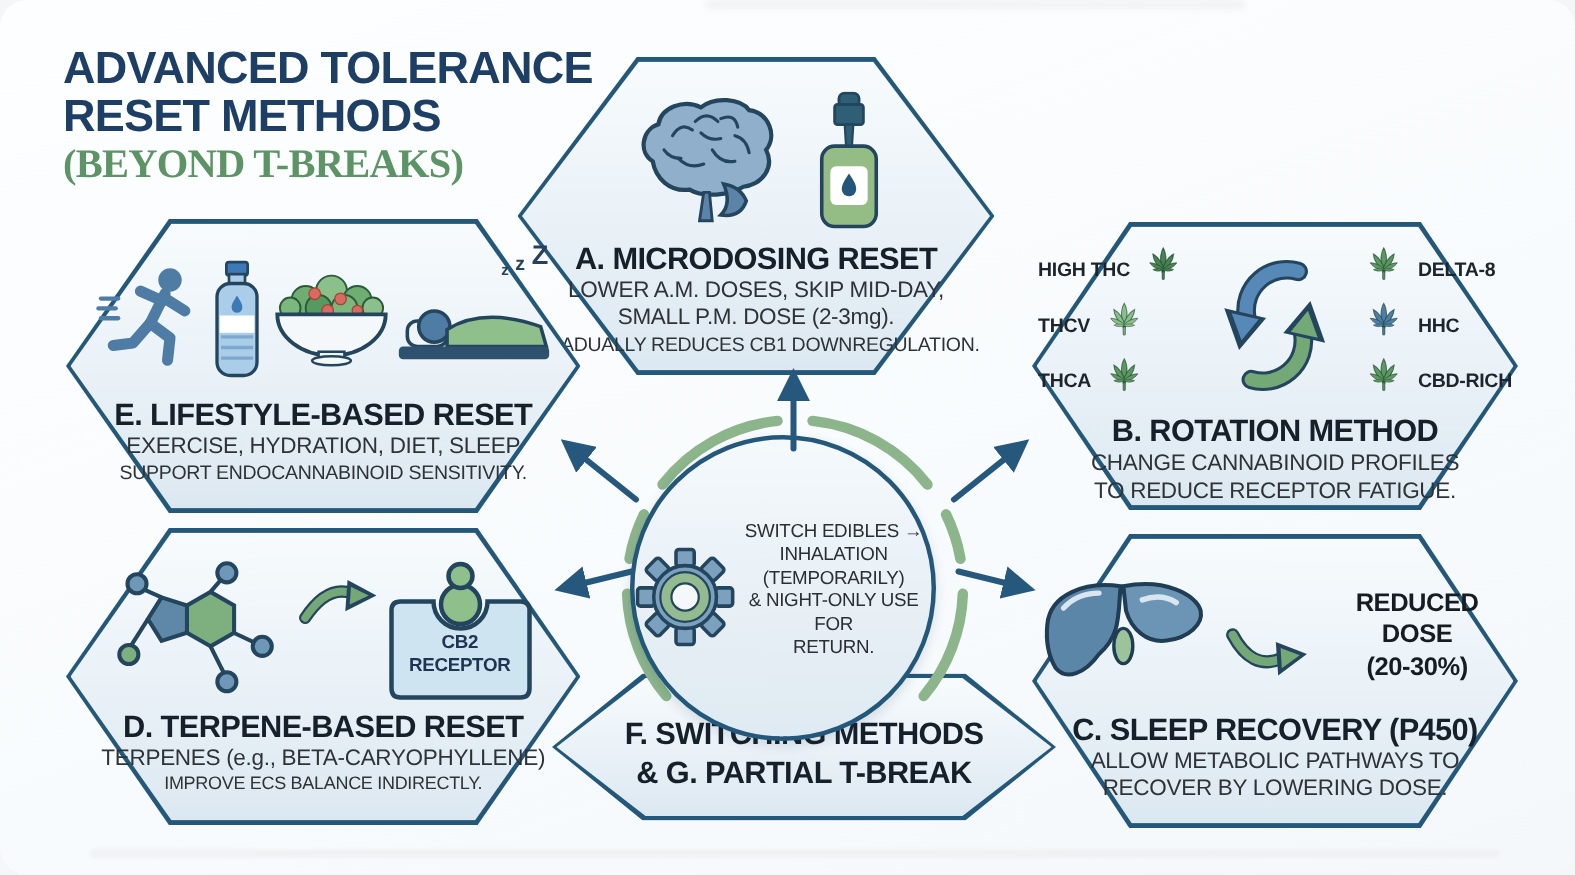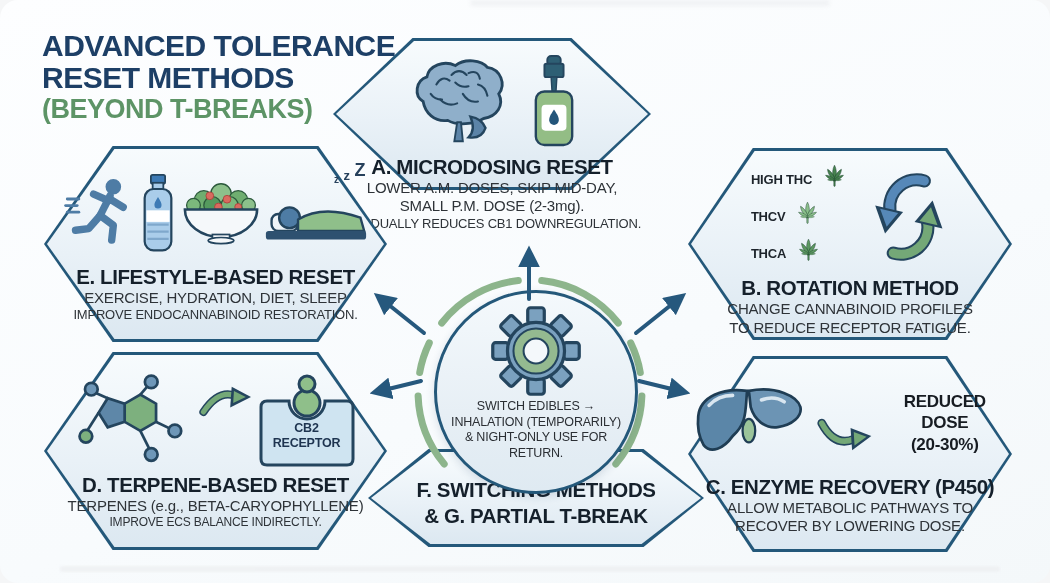--- a/index.html
+++ b/index.html
@@ -8,21 +8,21 @@
   }
   *{margin:0;padding:0;box-sizing:border-box}
   html,body{width:1050px;height:583px;background:#f5f6f7;font-family:"Liberation Sans",sans-serif;}
   .canvas{position:relative;width:1050px;height:583px;background:linear-gradient(160deg,#fdfeff 0%,#f8fbfd 60%,#f4f8fa 100%);border-radius:18px;overflow:hidden;}
   .artifact-top{position:absolute;left:470px;top:0;width:360px;height:6px;background:#e7e9ec;filter:blur(2px);opacity:.55;border-radius:3px;}
   .artifact-bottom{position:absolute;left:60px;top:566px;width:940px;height:6px;background:#eef0f2;filter:blur(1px);opacity:.8;border-radius:3px;}
 
   
   .title{position:absolute;left:42px;top:30px;line-height:1.08;letter-spacing:-.5px;}
   .title .t1,.title .t2{font-size:30px;font-weight:700;color:var(--navy);}
-  .title .t3{font-size:27px;font-weight:700;color:var(--green);}
+  .title .t3{font-size:27px;font-weight:700;color:var(--green);font-family:Liberation Serif, serif;}
 
   
   .hex{position:absolute;}
   .hex-border,.hex-fill{position:absolute;}
   .hex-border{inset:0;background:var(--border);clip-path:polygon(20% 0,80% 0,100% 50%,80% 100%,20% 100%,0 50%);filter:drop-shadow(0 2px 3px rgba(30,60,90,.18));}
   .hex-fill{inset:3px;background:linear-gradient(180deg,#f7fbfd 0%,#e9f1f7 55%,#dce8f1 100%);clip-path:polygon(20% 0,80% 0,100% 50%,80% 100%,20% 100%,0 50%);}
   .hex.cut25 .hex-border,.hex.cut25 .hex-fill{clip-path:polygon(25% 0,75% 0,100% 50%,75% 100%,25% 100%,0 50%);}
   .hex.cut18 .hex-border,.hex.cut18 .hex-fill{clip-path:polygon(18% 0,82% 0,100% 50%,82% 100%,18% 100%,0 50%);}
   .hex-content{position:absolute;inset:3px;display:flex;flex-direction:column;align-items:center;z-index:2;}
 
@@ -55,21 +55,21 @@
   .zzz .z2{font-size:13px;position:relative;top:-3px;}
   .zzz .z3{font-size:18px;position:relative;top:-7px;}
   #panel-e .head{margin-top:6px;text-align:center;}
   
   #panel-f .hex-content{justify-content:flex-end;padding-bottom:12px;}
   #panel-f .head{line-height:1.3;}
 
   
   .ring-svg,.arrow-svg{position:absolute;left:0;top:0;pointer-events:none;}
   .ring-svg{z-index:2;} .arrow-svg{z-index:4;}
-  .center-circle{position:absolute;left:434px;top:290px;width:204px;height:204px;border-radius:50%;border:3px solid var(--border);background:linear-gradient(180deg,#f4f9fc 0%,#e7eff5 60%,#dfeaf2 100%);z-index:3;display:flex;flex-direction:column;align-items:center;box-shadow:0 3px 8px rgba(30,60,90,.14);}
+  .center-circle{position:absolute;left:420px;top:290px;width:204px;height:204px;border-radius:50%;border:3px solid var(--border);background:linear-gradient(180deg,#f4f9fc 0%,#e7eff5 60%,#dfeaf2 100%);z-index:3;display:flex;flex-direction:row;align-items:center;box-shadow:0 3px 8px rgba(30,60,90,.14);}
   .center-circle .gear{margin-top:12px;}
   .center-text{margin-top:2px;width:178px;text-align:center;font-size:12.5px;color:#2b2f34;letter-spacing:-.2px;line-height:1.24;}
   .hexz{z-index:1;}
 </style>
 </head>
 <body>
 
 <div class="canvas">
 
   <svg width="0" height="0" style="position:absolute">
@@ -94,21 +94,21 @@
 
   <div class="artifact-top"></div>
   <div class="artifact-bottom"></div>
 
   <div class="title">
     <div class="t1">ADVANCED TOLERANCE</div>
     <div class="t2">RESET METHODS</div>
     <div class="t3">(BEYOND T-BREAKS)</div>
   </div>
 
-  <div class="hex hexz cut25" id="panel-a" style="left:333px;top:38px;width:318px;height:152px">
+  <div class="hex hexz cut25" id="panel-a" style="left:345px;top:38px;width:318px;height:212px">
     <div class="hex-border"></div>
     <div class="hex-fill"></div>
     <div class="hex-content">
       <div class="icons">
         <svg width="104" height="92" viewBox="0 0 110 95">
           <path d="M16,48 C6,42 8,26 20,22 C22,10 38,4 50,10 C60,2 78,4 84,12 C98,14 104,30 96,40 C102,52 94,64 80,66 C70,72 52,74 42,68 C28,70 18,60 16,48 Z" fill="#8fafca" stroke="#24455e" stroke-width="3"></path>
           <g fill="none" stroke="#24455e" stroke-width="2.2" stroke-linecap="round">
             <path d="M30,30 q6,-10 14,-4"></path>
               <path d="M46,20 q8,-8 16,0"></path>
               <path d="M64,18 q10,-4 12,6"></path>
@@ -165,20 +165,40 @@
         <svg width="82" height="104" viewBox="0 0 100 120">
           <path d="M70,16 A33,33 0 0 0 28,52" fill="none" stroke="#24455e" stroke-width="16" stroke-linecap="round"></path>
           <path d="M70,16 A33,33 0 0 0 28,52" fill="none" stroke="#5688b8" stroke-width="11" stroke-linecap="round"></path>
           <polygon points="10,46 44,54 22,80" fill="#24455e"></polygon>
           <polygon points="16,50 38,55 24,72" fill="#5688b8"></polygon>
           <path d="M32,104 A33,33 0 0 0 74,68" fill="none" stroke="#24455e" stroke-width="16" stroke-linecap="round"></path>
           <path d="M32,104 A33,33 0 0 0 74,68" fill="none" stroke="#74a877" stroke-width="11" stroke-linecap="round"></path>
           <polygon points="92,74 58,66 80,40" fill="#24455e"></polygon>
           <polygon points="86,70 64,65 78,48" fill="#74a877"></polygon>
         </svg>
+        <div class="b-col">
+          <div class="b-row">
+              <svg class="leaf-svg">
+                <use href="#leaf" xlink:href="#leaf" fill="#5d9861"></use>
+              </svg>
+              <span class="leaf-label">DELTA-8</span>
+            </div>
+          <div class="b-row">
+              <svg class="leaf-svg">
+                <use href="#leaf" xlink:href="#leaf" fill="#4d7fa8"></use>
+              </svg>
+              <span class="leaf-label">HHC</span>
+            </div>
+          <div class="b-row">
+              <svg class="leaf-svg">
+                <use href="#leaf" xlink:href="#leaf" fill="#5d9861"></use>
+              </svg>
+              <span class="leaf-label">CBD-RICH</span>
+            </div>
+        </div>
       </div>
       <div class="head">B. ROTATION METHOD</div>
       <div class="body-line">CHANGE CANNABINOID PROFILES</div>
       <div class="body-line">TO REDUCE RECEPTOR FATIGUE.</div>
     </div>
   </div>
 
   <div class="hex hexz" id="panel-c" style="left:688px;top:356px;width:324px;height:196px">
     <div class="hex-border"></div>
     <div class="hex-fill"></div>
@@ -195,21 +215,21 @@
           <path d="M6,8 Q22,38 46,28" fill="none" stroke="#24455e" stroke-width="11" stroke-linecap="round"></path>
           <path d="M6,8 Q22,38 46,28" fill="none" stroke="#74a877" stroke-width="7" stroke-linecap="round"></path>
           <polygon points="42,14 68,24 44,42" fill="#24455e"></polygon>
           <polygon points="46,19 62,25 47,36" fill="#74a877"></polygon>
         </svg>
         <div class="callout">
           <div>REDUCED DOSE</div>
           <div>(20-30%)</div>
         </div>
       </div>
-      <div class="head">C. ENZYME RECOVERY (P450)</div>
+      <div class="head">C. SLEEP RECOVERY (P450)</div>
       <div class="body-line">ALLOW METABOLIC PATHWAYS TO</div>
       <div class="body-line">RECOVER BY LOWERING DOSE.</div>
     </div>
   </div>
 
   <div class="hex hexz" id="panel-e" style="left:44px;top:146px;width:343px;height:196px">
     <div class="hex-border"></div>
     <div class="hex-fill"></div>
     <div class="hex-content">
       <div class="icons">
@@ -271,21 +291,21 @@
           <svg width="104" height="76" viewBox="0 0 110 78">
             <rect x="8" y="40" width="28" height="18" rx="7" fill="#eef4f8" stroke="#24455e" stroke-width="2.5"></rect>
             <circle cx="27" cy="44" r="11" fill="#4e7ca5" stroke="#24455e" stroke-width="2.5"></circle>
             <path d="M36,58 L36,46 Q62,30 102,44 L106,58 Z" fill="#8fbf8a" stroke="#24455e" stroke-width="2.5"></path>
             <rect x="2" y="58" width="106" height="9" rx="3" fill="#2e5170"></rect>
           </svg>
         </div>
       </div>
       <div class="head">E. LIFESTYLE-BASED RESET</div>
       <div class="body-line">EXERCISE, HYDRATION, DIET, SLEEP</div>
-      <div class="body-line body-sm">IMPROVE ENDOCANNABINOID RESTORATION.</div>
+      <div class="body-line body-sm">SUPPORT ENDOCANNABINOID SENSITIVITY.</div>
     </div>
   </div>
 
   <div class="hex hexz" id="panel-d" style="left:44px;top:352px;width:343px;height:198px">
     <div class="hex-border"></div>
     <div class="hex-fill"></div>
     <div class="hex-content">
       <div class="icons">
         <svg width="118" height="96" viewBox="0 0 130 100">
           <g stroke="#24455e" stroke-width="3">

